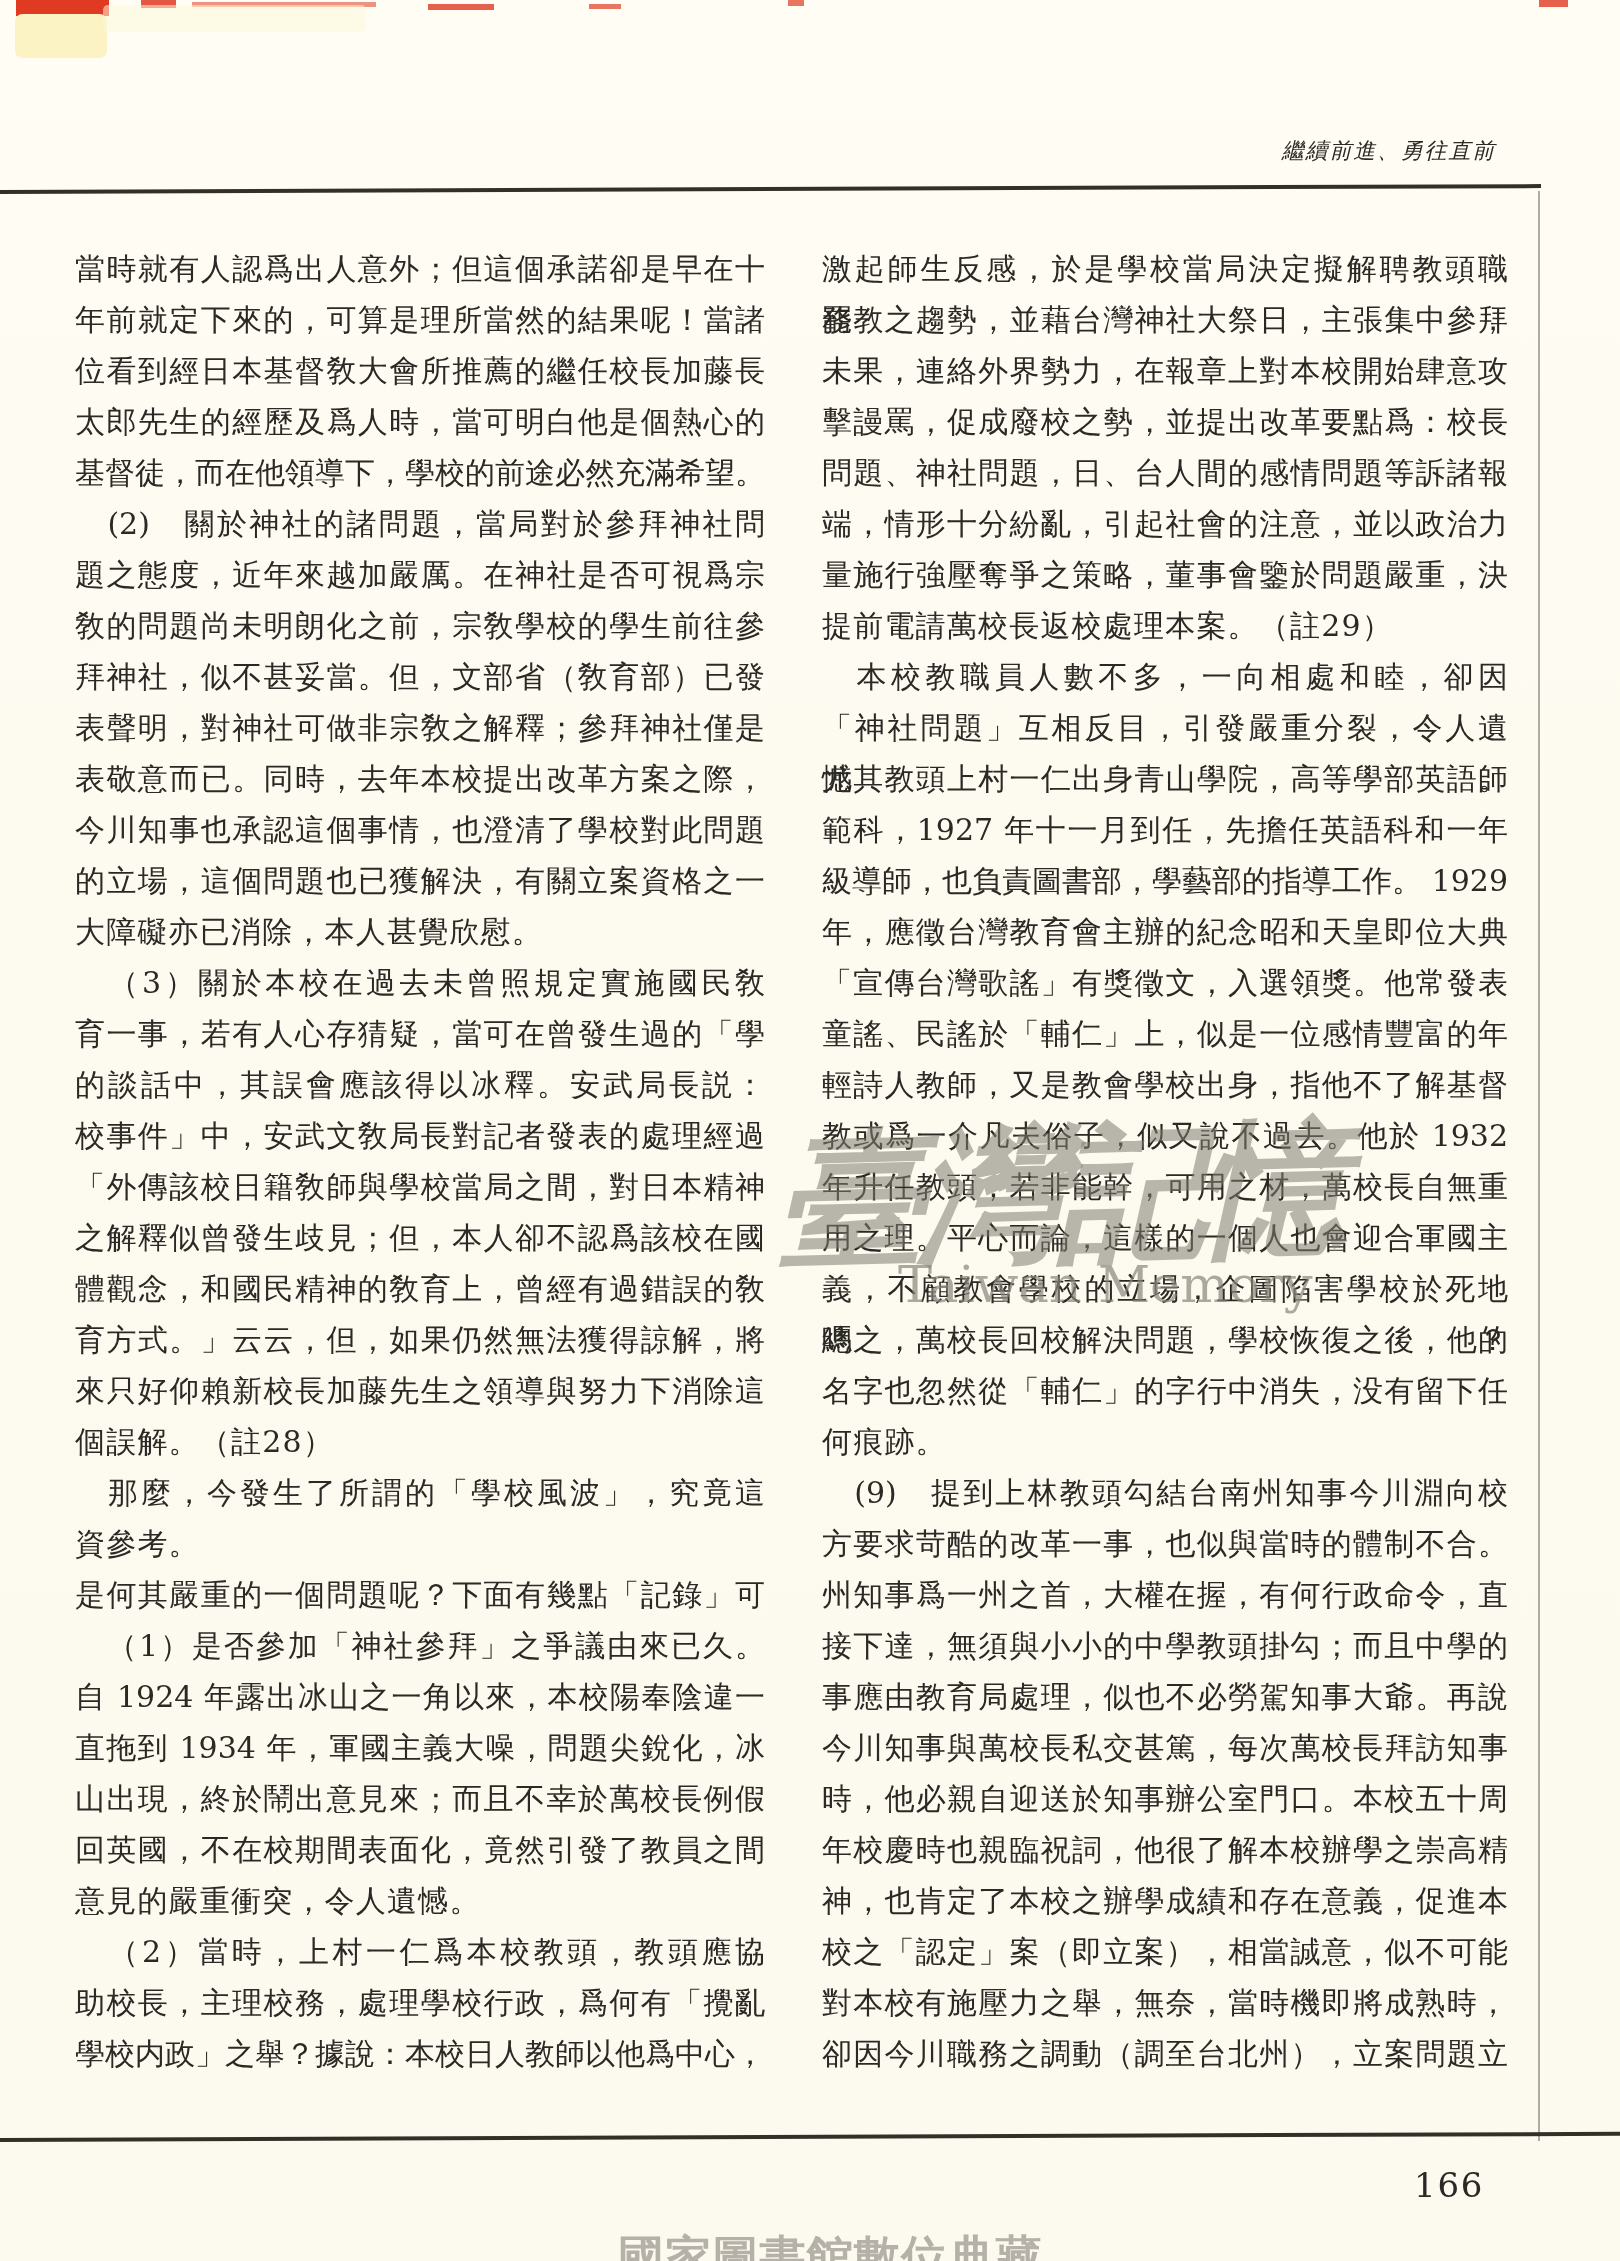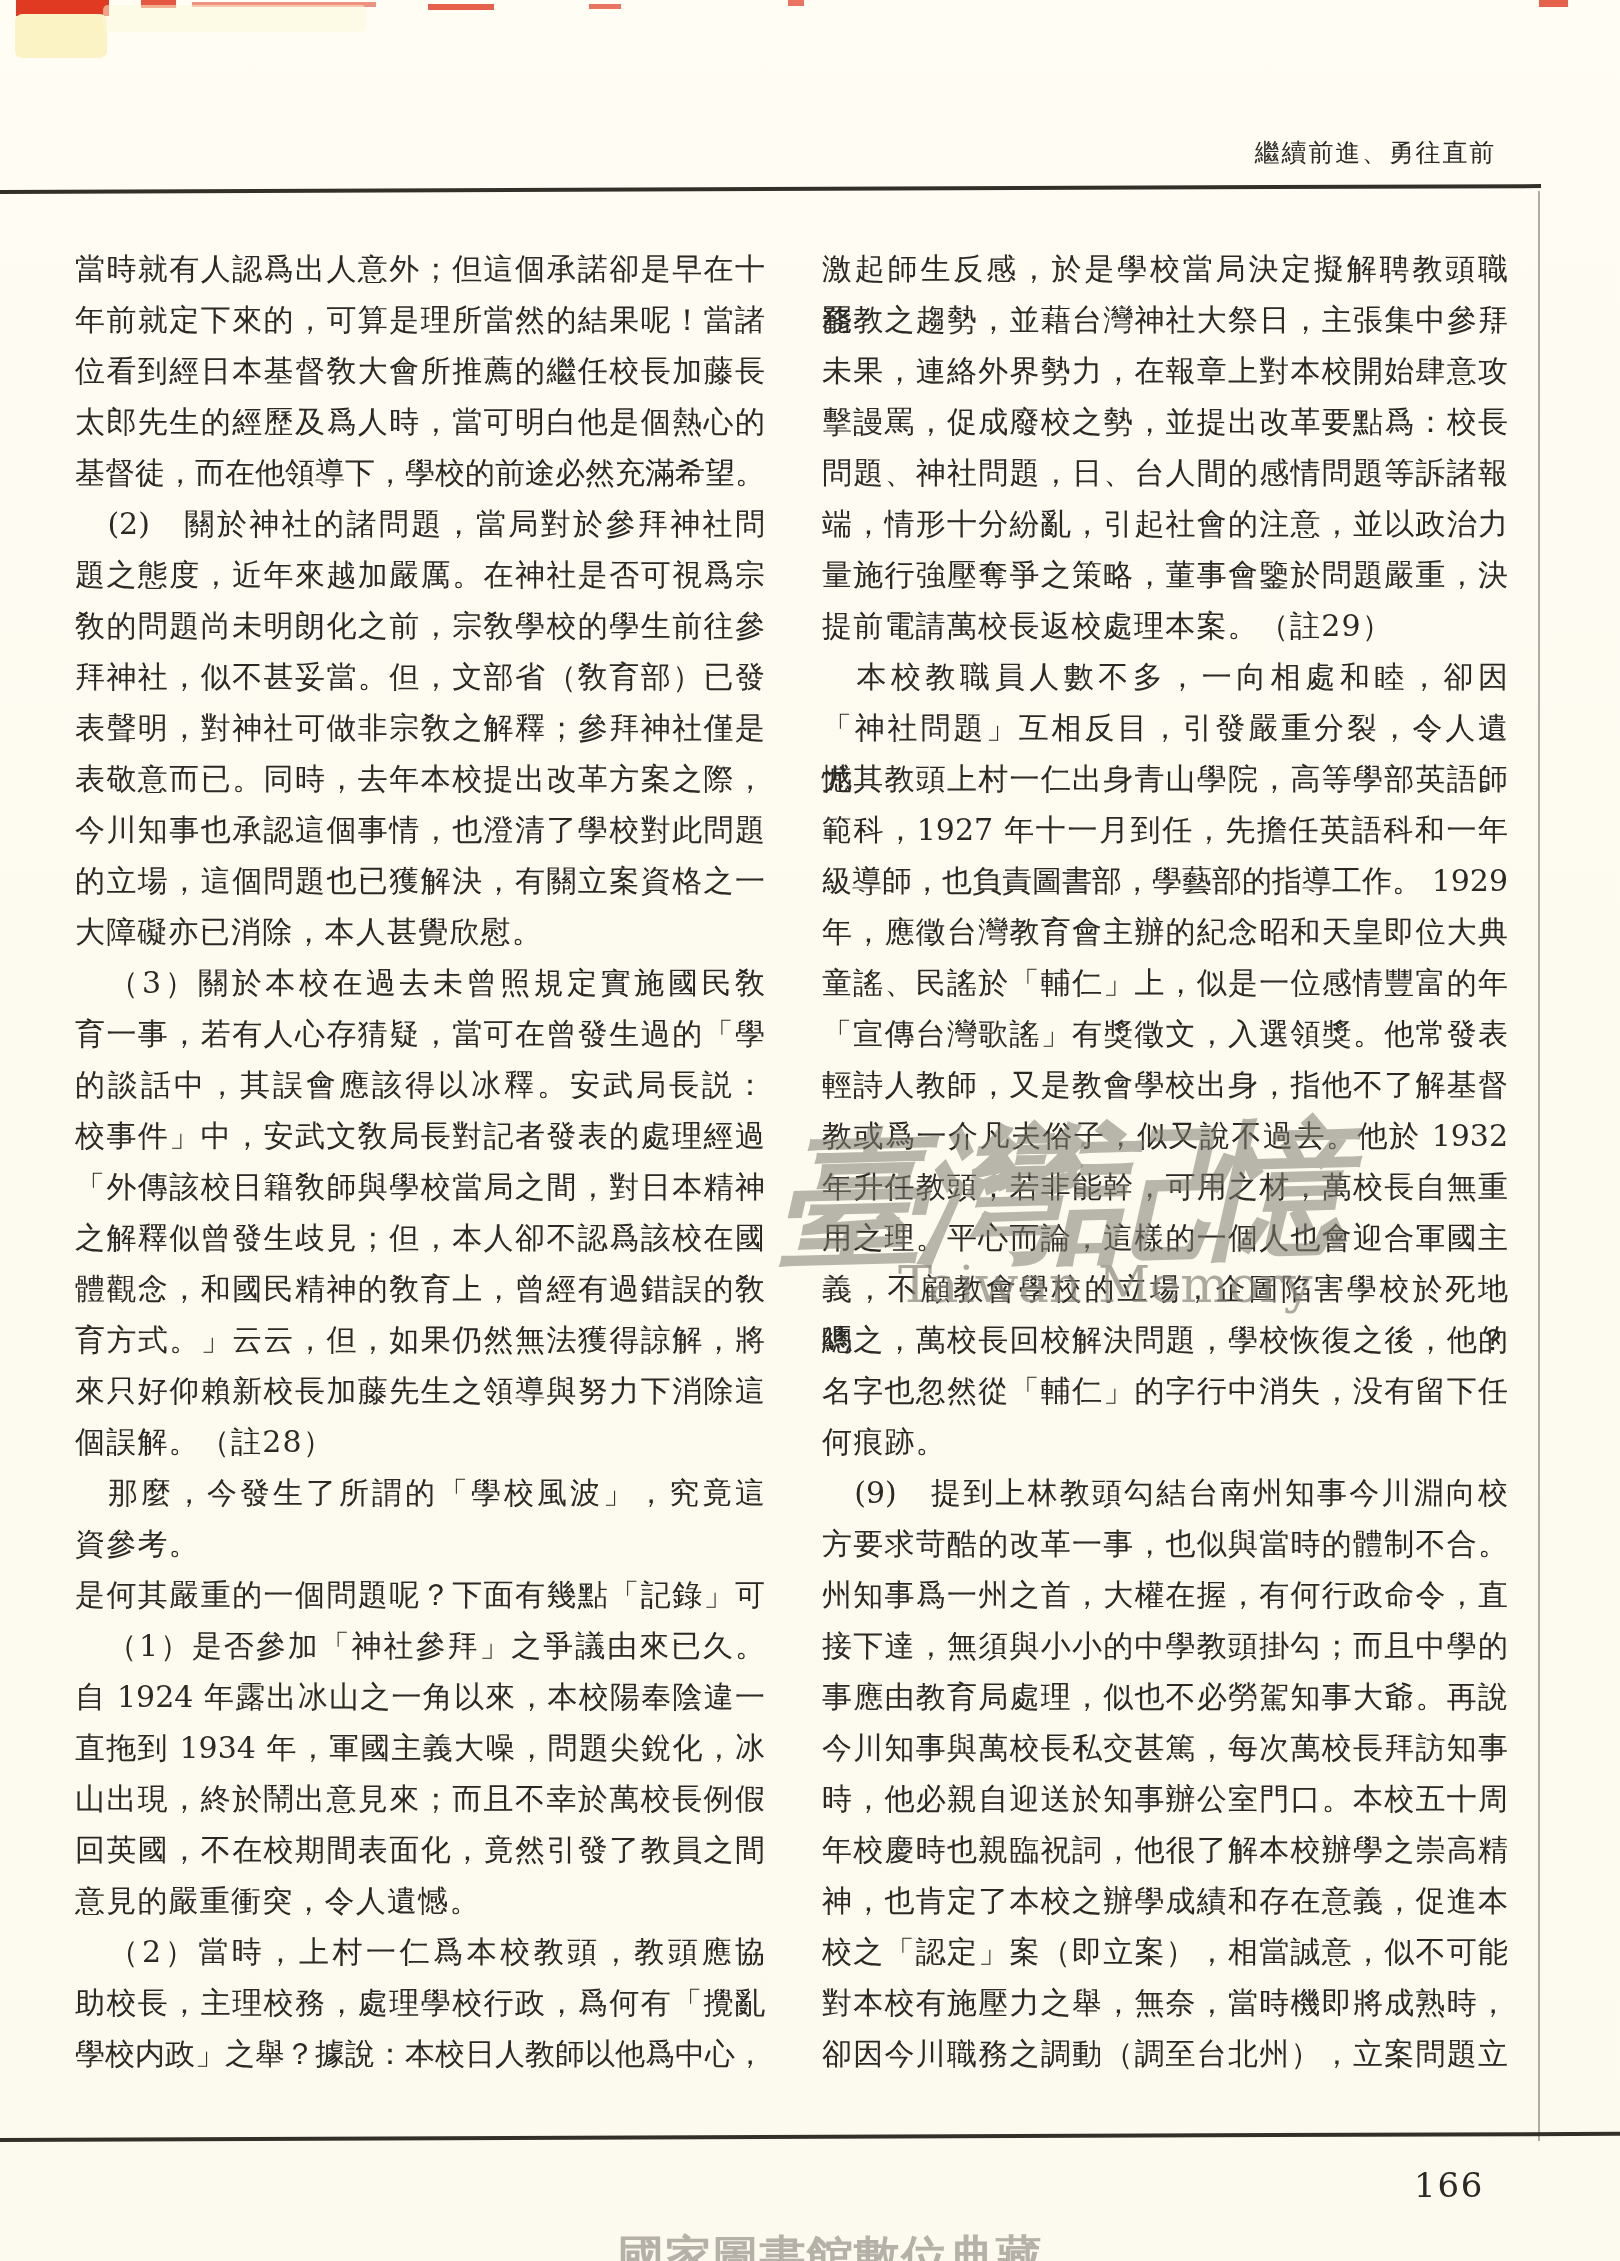--- a/index.html
+++ b/index.html
@@ -15,22 +15,22 @@
   .red-b{left:141px;top:0;width:35px;height:8px;background:var(--artifact_red);opacity:.85;}
   .red-c{left:192px;top:2.4px;width:184px;height:4.3px;background:var(--artifact_red);opacity:.55;}
   .red-d{left:428px;top:3.7px;width:66px;height:6.1px;background:var(--artifact_red);opacity:.8;}
   .red-e{left:589px;top:3.7px;width:32px;height:4.9px;background:var(--artifact_red);opacity:.7;}
   .red-f{left:788px;top:0;width:16px;height:6.1px;background:var(--artifact_red);opacity:.7;}
   .red-g{left:1539px;top:0;width:29px;height:7.3px;background:var(--artifact_red);opacity:.8;}
   .yellow-a{left:14.7px;top:13.5px;width:92px;height:44px;background:#fbf3c4;border-radius:7.3px;}
   .yellow-b{left:103px;top:4.9px;width:263px;height:27px;background:#fcf7d8;opacity:.55;border-radius:4.9px;}
 
   
-  #header-title{position:absolute;top:136px;right:124px;font-size:25px;letter-spacing:1.8px;
-      color:var(--ink);white-space:nowrap;}
+  #header-title{position:absolute;top:136px;right:124px;font-size:22px;letter-spacing:1.8px;
+      font-style:italic;color:var(--ink);white-space:nowrap;}
 
   
   #rule-top{position:absolute;left:0;top:190px;width:1541px;height:3.7px;background:var(--rule);
       transform:rotate(-0.22deg);transform-origin:left center;}
   #rule-bottom{position:absolute;left:0;top:2138px;width:1620px;height:4.3px;background:var(--rule);
       transform:rotate(-0.22deg);transform-origin:left center;}
   #border-right{position:absolute;left:1538px;top:191px;width:1.8px;height:1950px;
       background:rgba(80,76,68,0.45);}
 
   
@@ -121,22 +121,22 @@
       <div class="line">問題、神社問題，日、台人間的感情問題等訴諸報</div>
       <div class="line">端，情形十分紛亂，引起社會的注意，並以政治力</div>
       <div class="line">量施行強壓奪爭之策略，董事會鑒於問題嚴重，決</div>
       <div class="line end">提前電請萬校長返校處理本案。（註29）</div>
       <div class="line">　本校教職員人數不多，一向相處和睦，卻因</div>
       <div class="line">「神社問題」互相反目，引發嚴重分裂，令人遺憾。</div>
       <div class="line">尤其教頭上村一仁出身青山學院，高等學部英語師</div>
       <div class="line">範科，1927 年十一月到任，先擔任英語科和一年</div>
       <div class="line">級導師，也負責圖書部，學藝部的指導工作。 1929</div>
       <div class="line">年，應徵台灣教育會主辦的紀念昭和天皇即位大典</div>
+      <div class="line">「宣傳台灣歌謠」有獎徵文，入選領獎。他常發表</div>
       <div class="line">童謠、民謠於「輔仁」上，似是一位感情豐富的年</div>
-      <div class="line">「宣傳台灣歌謠」有獎徵文，入選領獎。他常發表</div>
       <div class="line">輕詩人教師，又是教會學校出身，指他不了解基督</div>
       <div class="line">教或爲一介凡夫俗子，似又說不過去。他於 1932</div>
       <div class="line">年升任教頭，若非能幹，可用之材，萬校長自無重</div>
       <div class="line">用之理。平心而論，這樣的一個人也會迎合軍國主</div>
       <div class="line">義，不顧教會學校的立場，企圖陷害學校於死地嗎？</div>
       <div class="line">總之，萬校長回校解決問題，學校恢復之後，他的</div>
       <div class="line">名字也忽然從「輔仁」的字行中消失，没有留下任</div>
       <div class="line end">何痕跡。</div>
       <div class="line">　(9)　提到上林教頭勾結台南州知事今川淵向校</div>
       <div class="line">方要求苛酷的改革一事，也似與當時的體制不合。</div>

